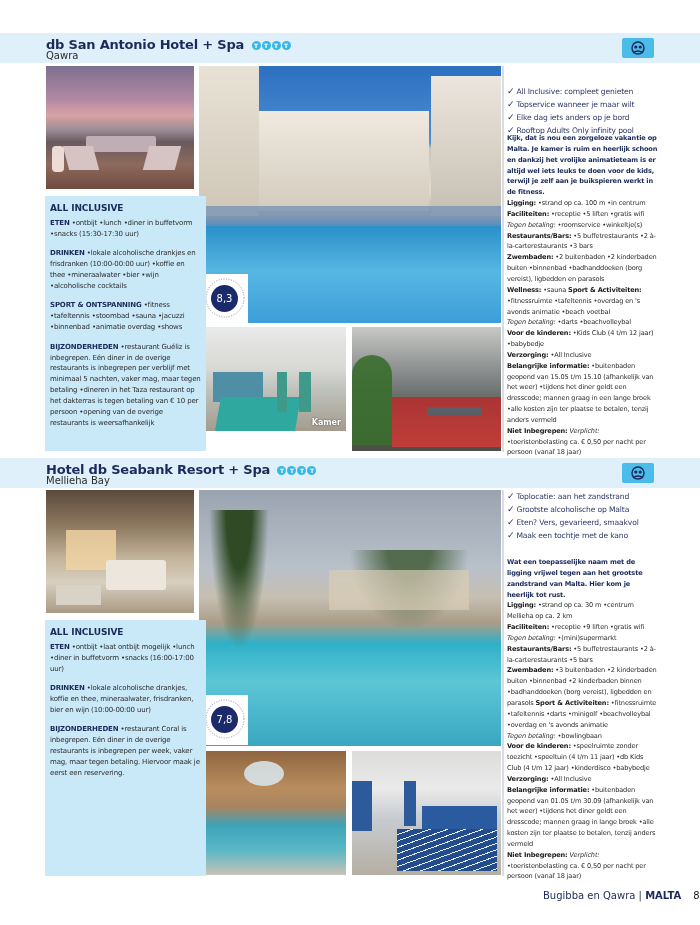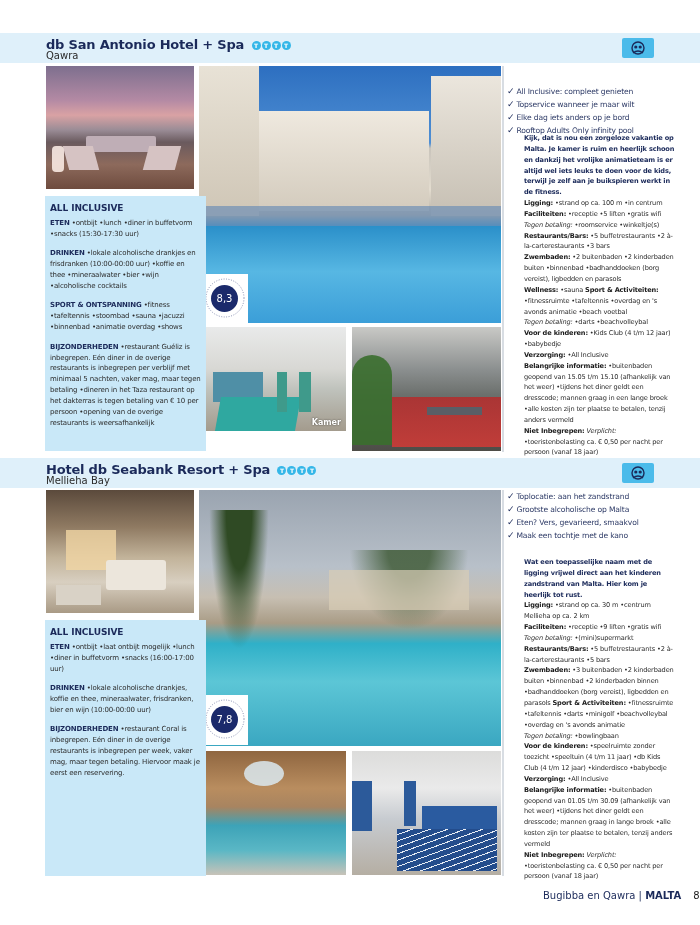--- a/index.html
+++ b/index.html
@@ -51,21 +51,21 @@
   }
   .score .disc {
     position: absolute; left: 11px; top: 11px; width: 27px; height: 27px; border-radius: 50%;
     background: #1b2a6b; color: #fff; font-size: 10px; line-height: 27px; text-align: center;
   }
 
   .usp-list { position: absolute; left: 507px; width: 190px; }
   .usp { font-size: 7.6px; color: #2d3a66; line-height: 13px; white-space: nowrap; letter-spacing: -0.15px; }
   .usp .tick { color: #1b2a5a; font-size: 9px; margin-right: 2px; }
 
-  .desc { position: absolute; left: 524px; width: 152px; font-size: 6.6px; line-height: 10.85px; color: #2d2d2d; letter-spacing: -0.15px; }
+  .desc { position: absolute; left: 507px; width: 152px; font-size: 6.6px; line-height: 10.85px; color: #2d2d2d; letter-spacing: -0.15px; }
   .desc .intro { font-weight: bold; color: #1b2a5a; }
   .desc b { color: #1b1b1b; text-align: right; }
   .desc i { font-style: italic; }
 
   .col-border { position: absolute; left: 502px; width: 1.5px; background: #d8dde3; }
 
   .footer {
     position: absolute; left: 543px; top: 890px; font-size: 10px; color: #1b2a5a; white-space: nowrap;
   }
   .footer .country { font-weight: bold; }
@@ -207,19 +207,19 @@
 <div class="col-border" style="top:490px; height:386px;"></div>
 
 <div class="usp-list" style="top:490px;">
   <div class="usp"><span class="tick">✓</span><span>Toplocatie: aan het zandstrand</span></div>
   <div class="usp"><span class="tick">✓</span><span>Grootste alcoholische op Malta</span></div>
   <div class="usp"><span class="tick">✓</span><span>Eten? Vers, gevarieerd, smaakvol</span></div>
   <div class="usp"><span class="tick">✓</span><span>Maak een tochtje met de kano</span></div>
 </div>
 
 <div class="desc" id="desc1" style="top:557px;">
-  <div class="intro">Wat een toepasselijke naam met de ligging vrijwel direct aan het kinderen zandstrand van Malta. Hier kom je heerlijk tot rust.</div>
+  <div class="intro">Wat een toepasselijke naam met de ligging vrijwel tegen aan het grootste zandstrand van Malta. Hier kom je heerlijk tot rust.</div>
   <div class="details"><span><b>Ligging:</b><span> •strand op ca. 30 m •centrum Mellieha op ca. 2 km</span></span><br><span><b>Faciliteiten:</b><span> •receptie •9 liften •gratis wifi </span></span><br><span><i>Tegen betaling:</i><span> •(mini)supermarkt</span></span><br><span><b>Restaurants/Bars:</b><span> •5 buffetrestaurants •2 à-la-carterestaurants •5 bars</span></span><br><span><b>Zwembaden:</b><span> •3 buitenbaden •2 kinderbaden buiten •binnenbad •2 kinderbaden binnen •badhanddoeken (borg vereist), ligbedden en parasols </span></span><span><b>Sport &amp; Activiteiten:</b><span> •fitnessruimte •tafeltennis •darts •minigolf •beachvolleybal •overdag en 's avonds animatie </span></span><br><span><i>Tegen betaling:</i><span> •bowlingbaan</span></span><br><span><b>Voor de kinderen:</b><span> •speelruimte zonder toezicht •speeltuin (4 t/m 11 jaar) •db Kids Club (4 t/m 12 jaar) •kinderdisco •babybedje</span></span><br><span><b>Verzorging:</b><span> •All Inclusive</span></span><br><span><b>Belangrijke informatie:</b><span> •buitenbaden geopend van 01.05 t/m 30.09 (afhankelijk van het weer) •tijdens het diner geldt een dresscode; mannen graag in lange broek •alle kosten zijn ter plaatse te betalen, tenzij anders vermeld</span></span><br><span><b>Niet Inbegrepen:</b><i> Verplicht:</i><span> •toeristenbelasting ca. € 0,50 per nacht per persoon (vanaf 18 jaar)</span></span></div>
 </div>
 
 <div class="footer">
   <span>Bugibba en Qawra | </span><span class="country">MALTA</span><span class="page">87</span>
 </div>
 
 </body></html>

